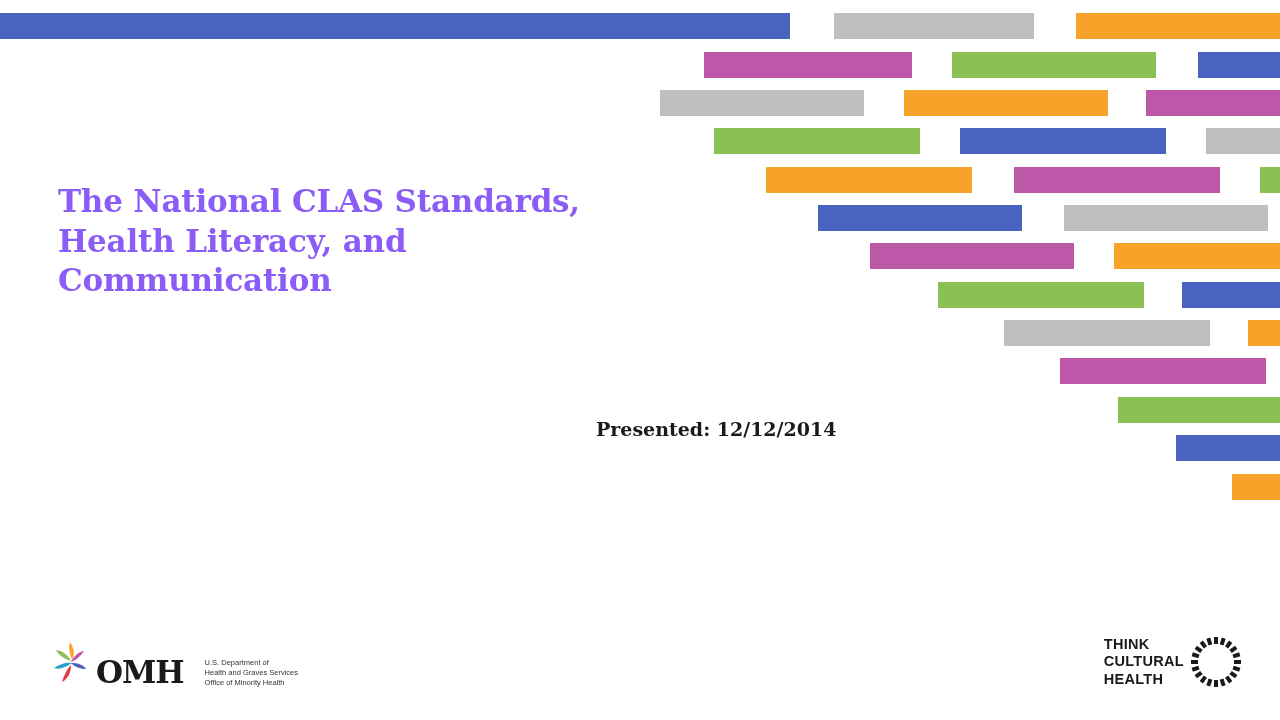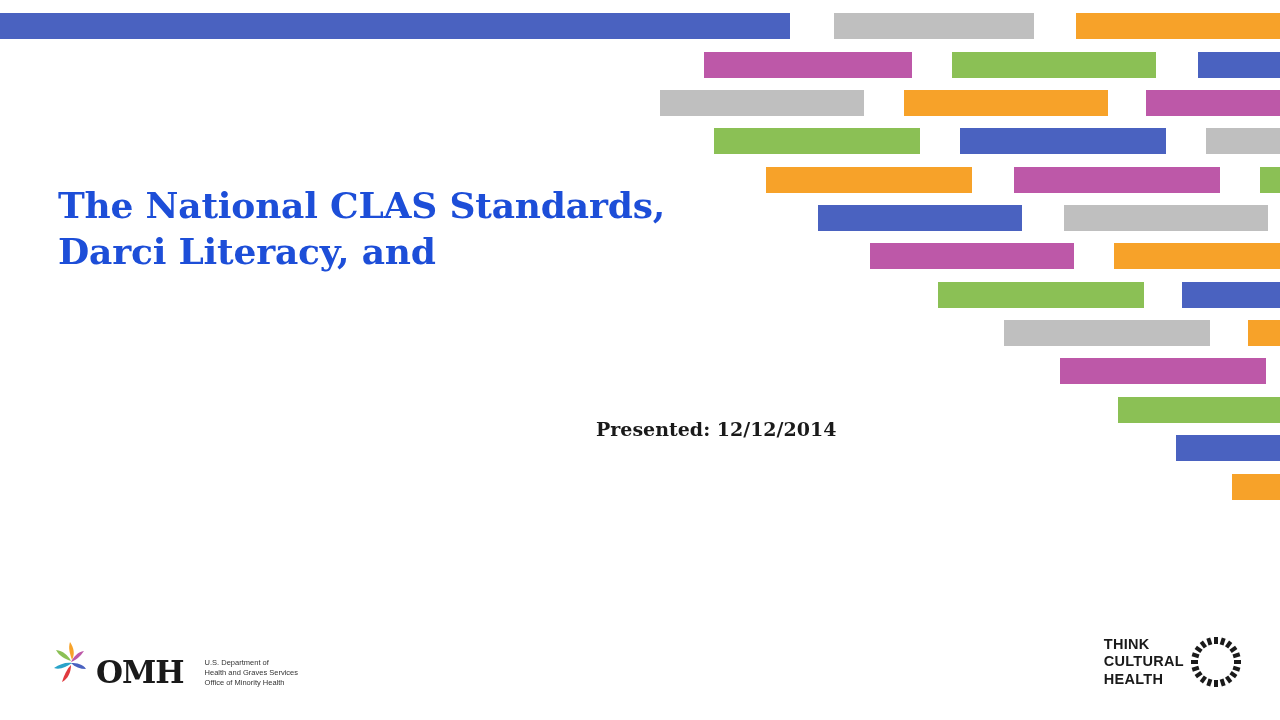--- a/index.html
+++ b/index.html
@@ -21,23 +21,23 @@
     height: 26px;
   }
   
   #title {
     position: absolute;
     left: 58px;
     top: 182px;
     width: 700px;
     font-family: "DejaVu Serif", serif;
     font-weight: bold;
-    font-size: 36px;
+    font-size: 31px;
     line-height: 1.28;
-    color: #1d4ed8;
+    color: #8b5cf6;
     letter-spacing: -0.2px;
   }
   #presenter-line {
     position: absolute;
     left: 596px;
     top: 366px;
     font-family: "DejaVu Serif", serif;
     font-weight: bold;
     font-size: 19px;
     color: #1a1a1a;
@@ -145,21 +145,22 @@
       <div class="bar" style="left: 1004px; top: 320px; width: 206px; background: rgb(191, 191, 191);"></div>
       <div class="bar" style="left: 1248px; top: 320px; width: 32px; background: rgb(247, 162, 41);"></div>
       <div class="bar" style="left: 1060px; top: 358px; width: 206px; background: rgb(189, 88, 168);"></div>
       <div class="bar" style="left: 1118px; top: 397px; width: 162px; background: rgb(139, 192, 85);"></div>
       <div class="bar" style="left: 1176px; top: 435px; width: 104px; background: rgb(74, 98, 192);"></div>
       <div class="bar" style="left: 1232px; top: 474px; width: 48px; background: rgb(247, 162, 41);"></div>
     </div>
 
   <div id="title">
     <div>The National CLAS Standards,</div>
-    <div>Darci Literacy, and</div>
+    <div>Health Literacy, and</div>
+    <div>Communication</div>
   </div>
 
   <div id="presented-line">Presented: 12/12/2014</div>
 
   <div id="omh-logo">
     <div id="omh-mark">
       <svg width="46" height="50" viewBox="0 0 46 50" xmlns="http://www.w3.org/2000/svg">
         <path d="M22 4 C26 10, 27 16, 24 22 C22 16, 20 10, 22 4 Z" fill="#f7a229"></path>
         <path d="M8 12 C15 13, 20 17, 23 23 C17 21, 11 18, 8 12 Z" fill="#8bc055"></path>
         <path d="M6 30 C12 26, 18 24, 24 25 C18 29, 12 32, 6 30 Z" fill="#29a3c9"></path>

